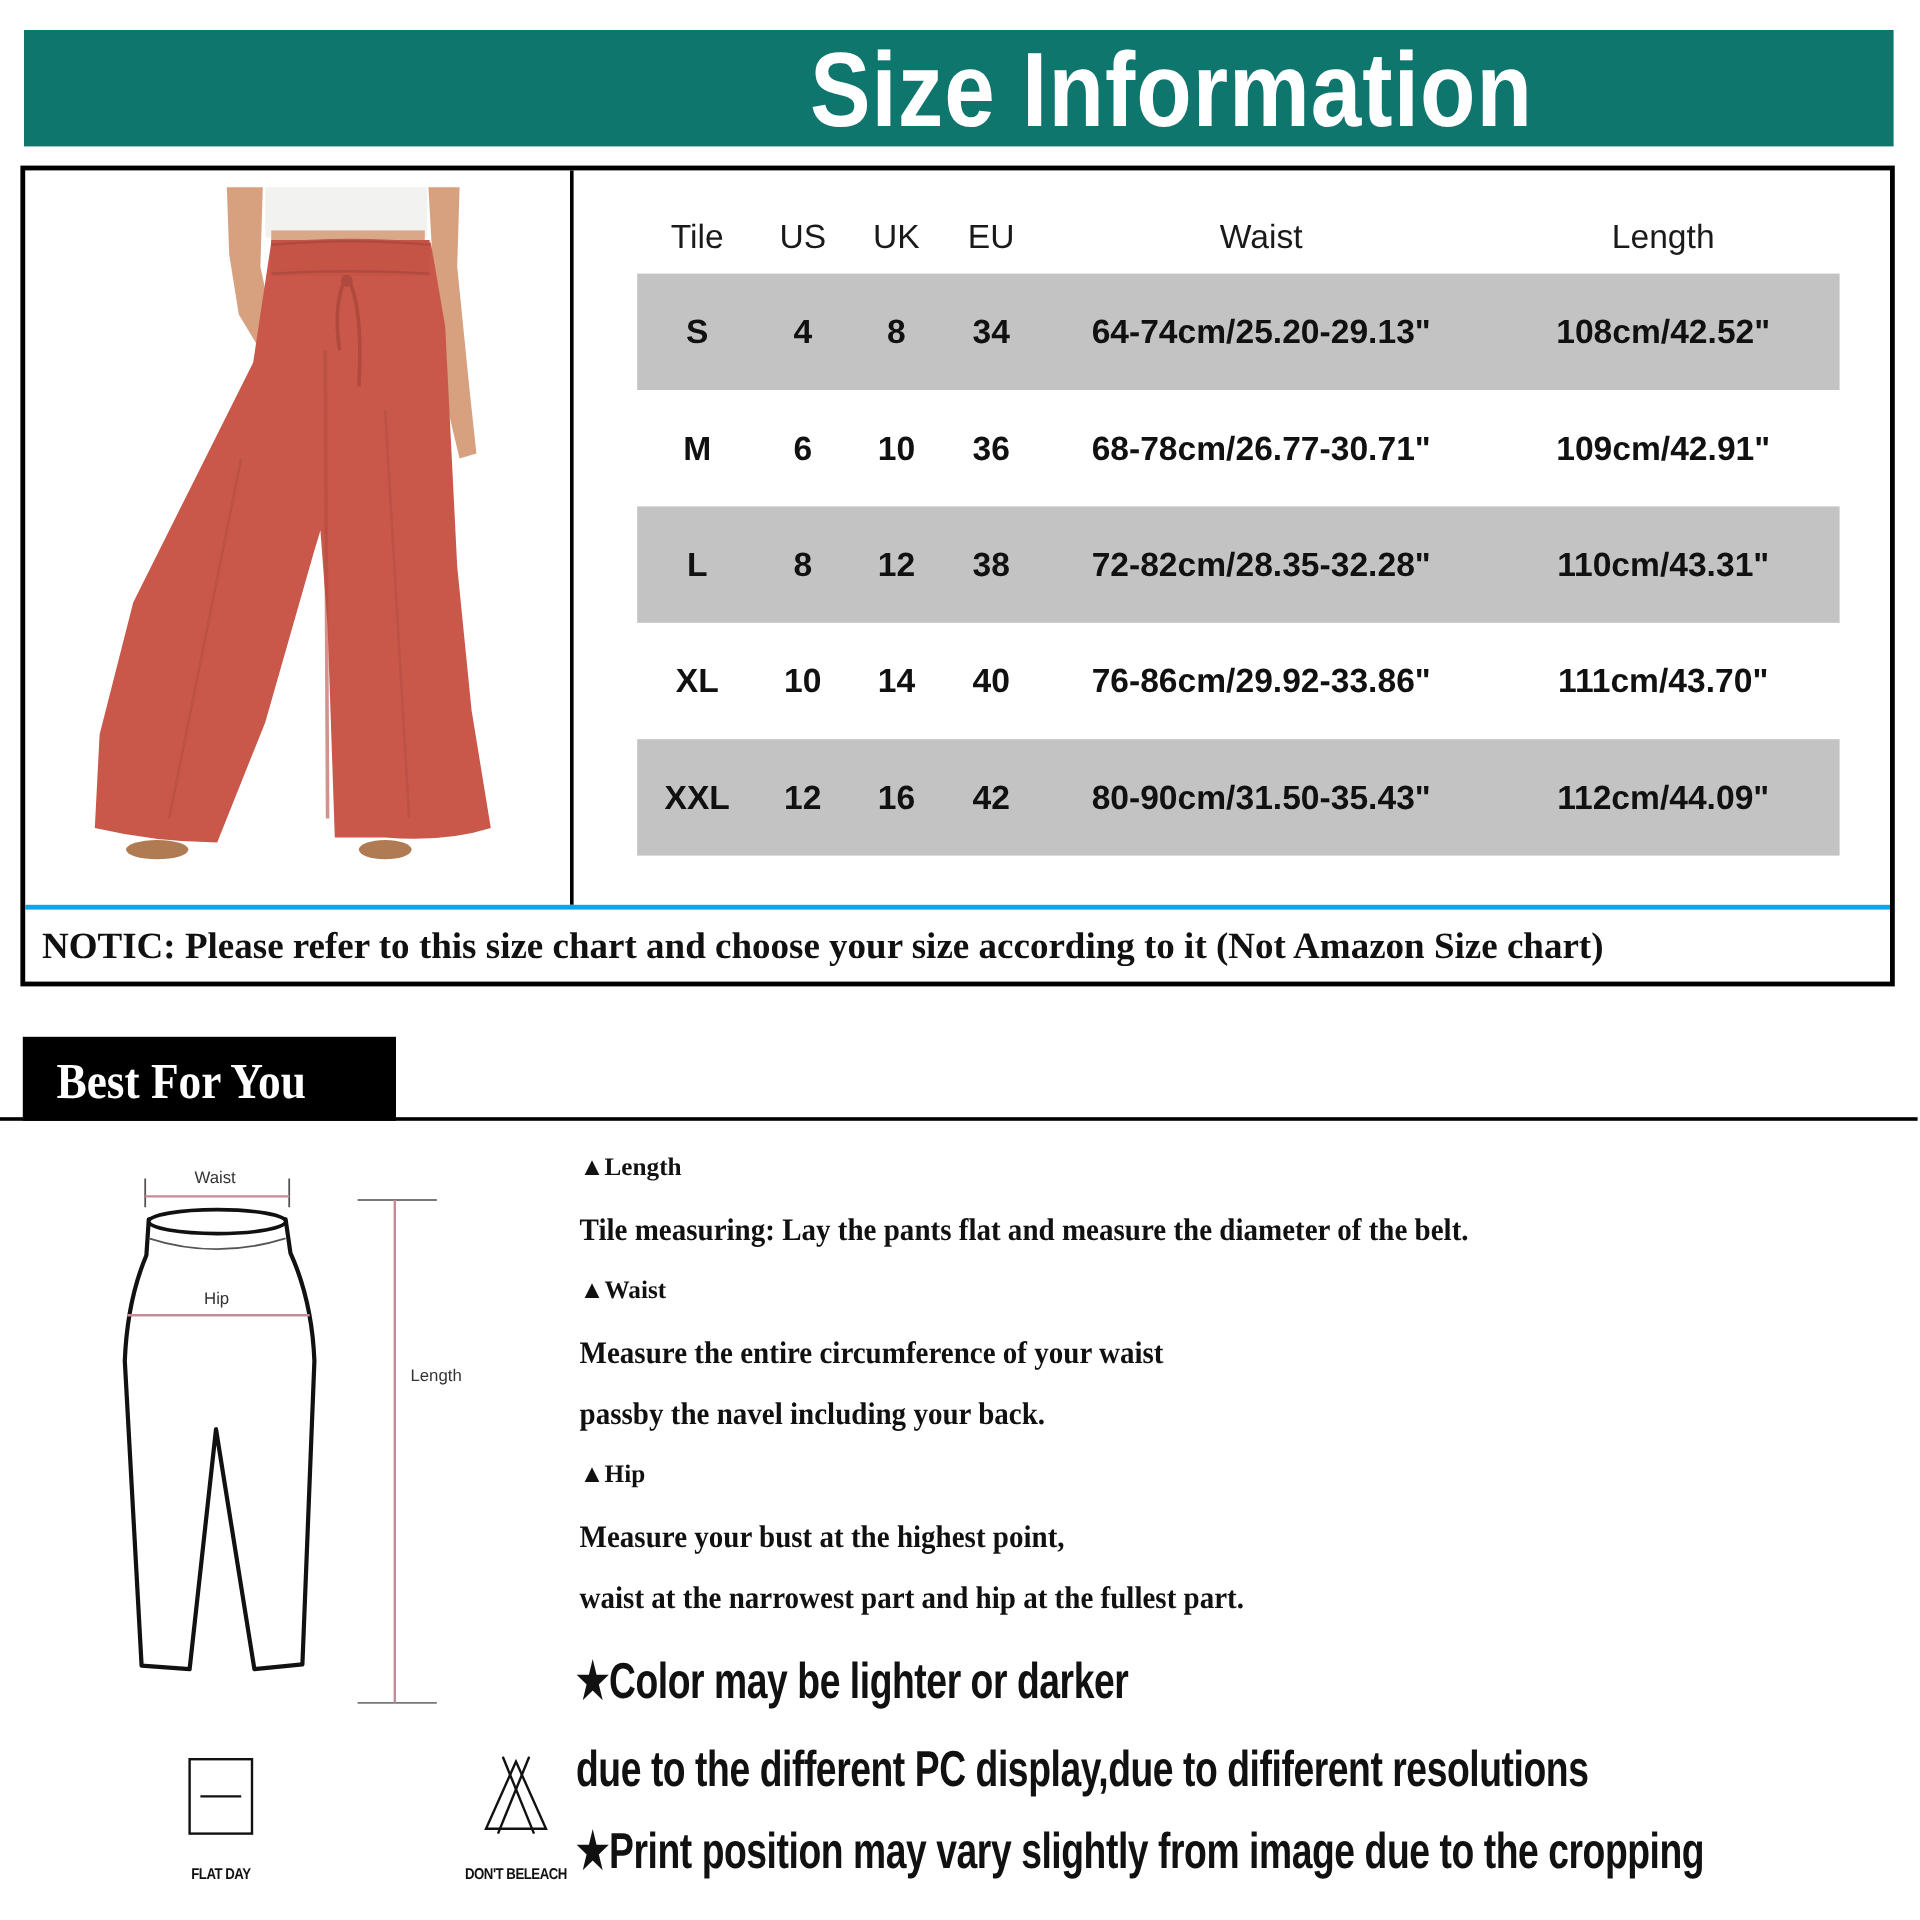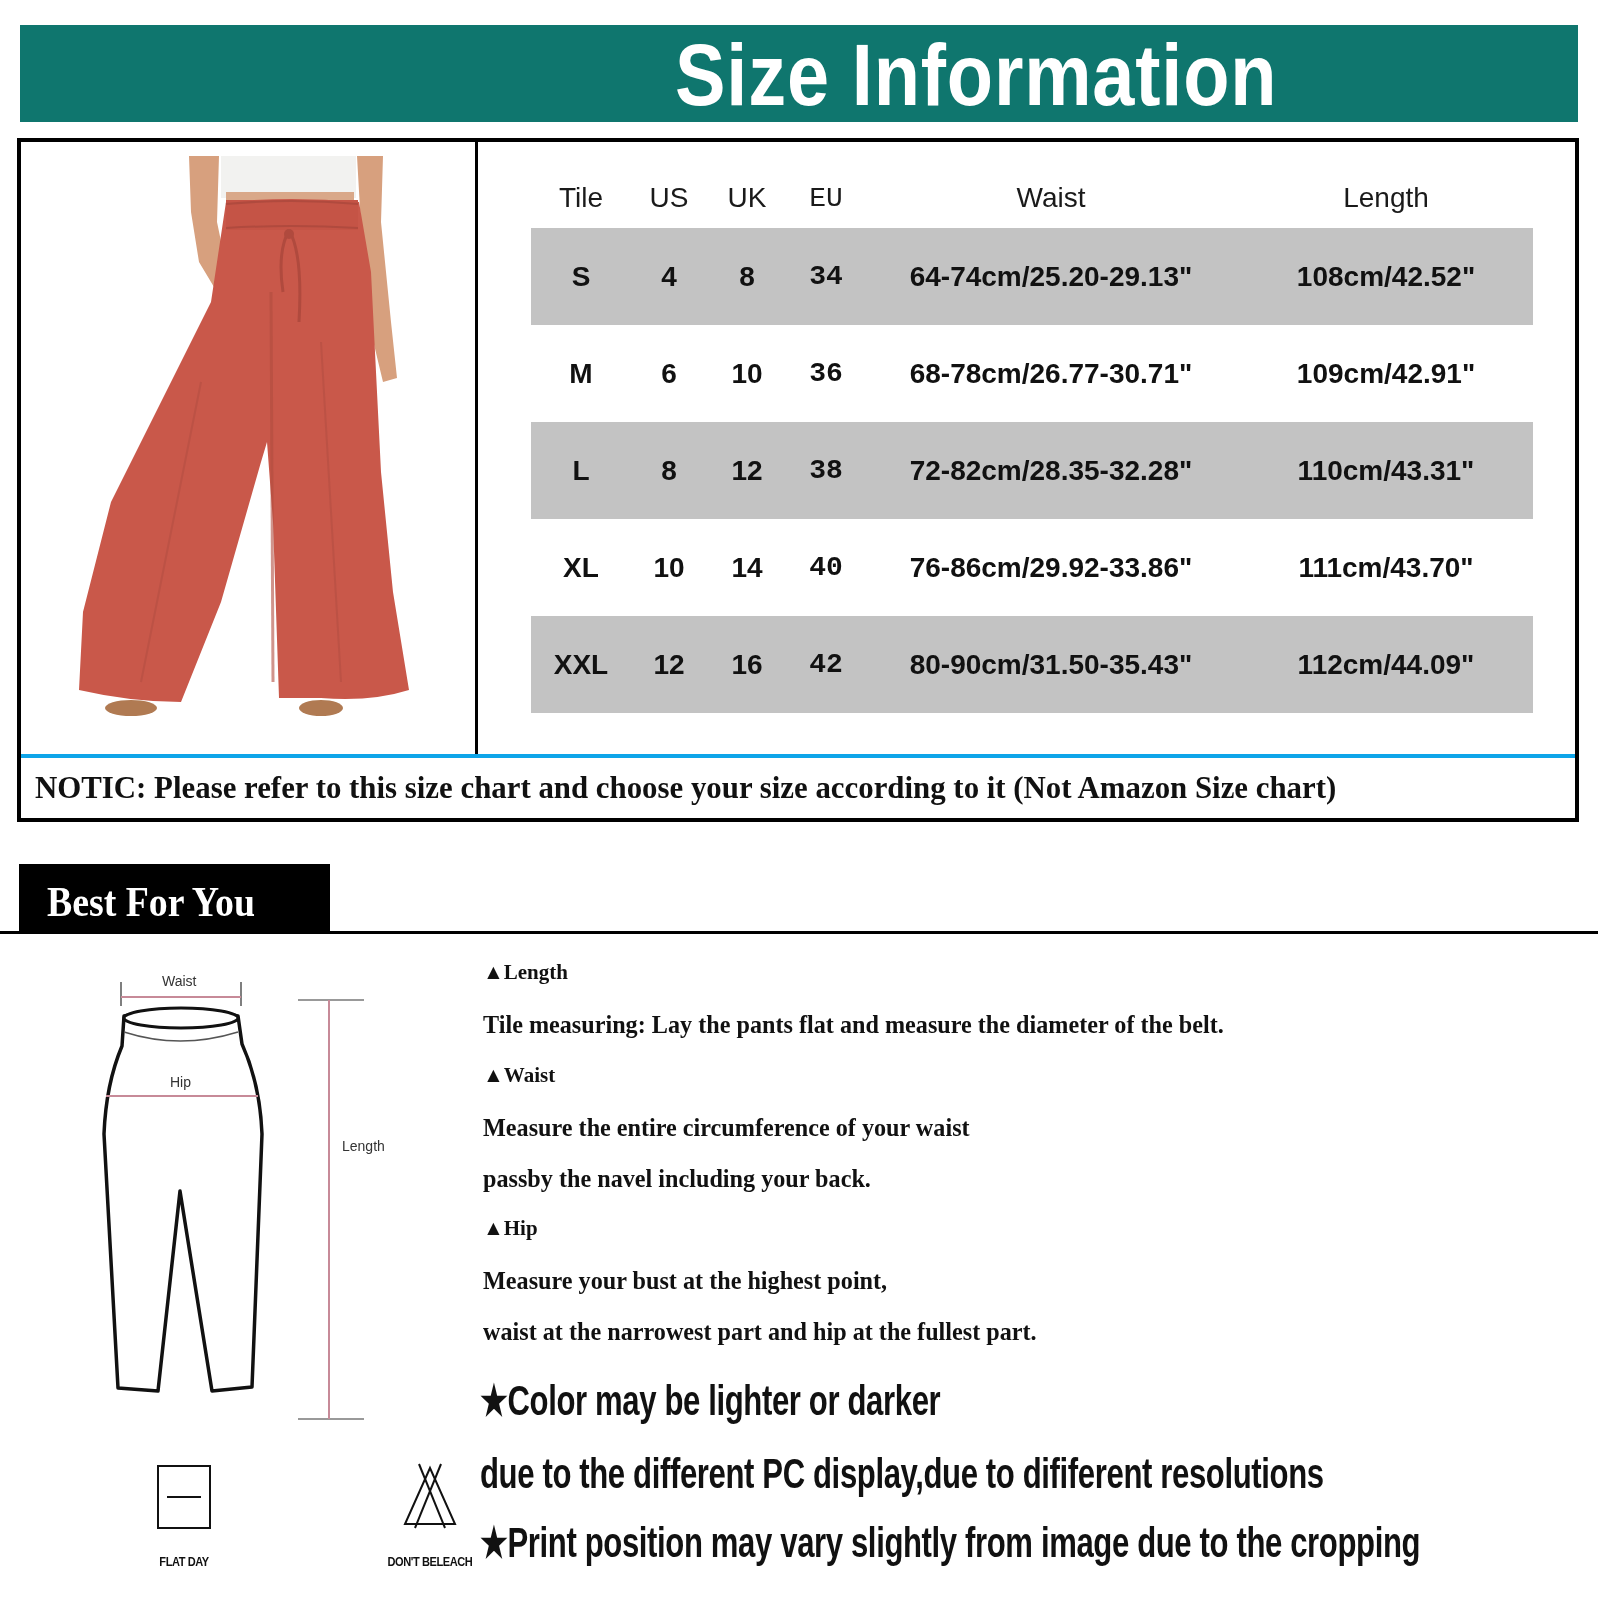--- a/index.html
+++ b/index.html
@@ -46,21 +46,21 @@
   }
   .row.shade { background: #c3c3c3; }
   .cell {
     position: absolute; top: 0; height: 100%; display: flex; align-items: center; justify-content: center;
     white-space: nowrap;
   }
   .thead .cell { font-weight: 400; color: #1a1a1a; }
   .c-size { left: 0; width: 100px; }
   .c-us { left: 88px; width: 100px; }
   .c-uk { left: 166px; width: 100px; }
-  .c-eu { left: 245px; width: 100px; font-family: Liberation Mono, monospace; }
+  .c-eu { left: 245px; width: 100px; }
   .c-waist { left: 370px; width: 300px; }
   .c-length { left: 705px; width: 300px; }
   .thead .c-size { left: 50px; } .thead .c-us { left: 138px; } .thead .c-uk { left: 216px; }
   .thead .c-eu { left: 295px; } .thead .c-waist { left: 420px; } .thead .c-length { left: 755px; }
 
   .best-tab {
     position: absolute; left: 19px; top: 864px; width: 311px; height: 70px; background: #000;
   }
   .best-text {
     position: absolute; left: 28px; top: 14px; color: #fff;

